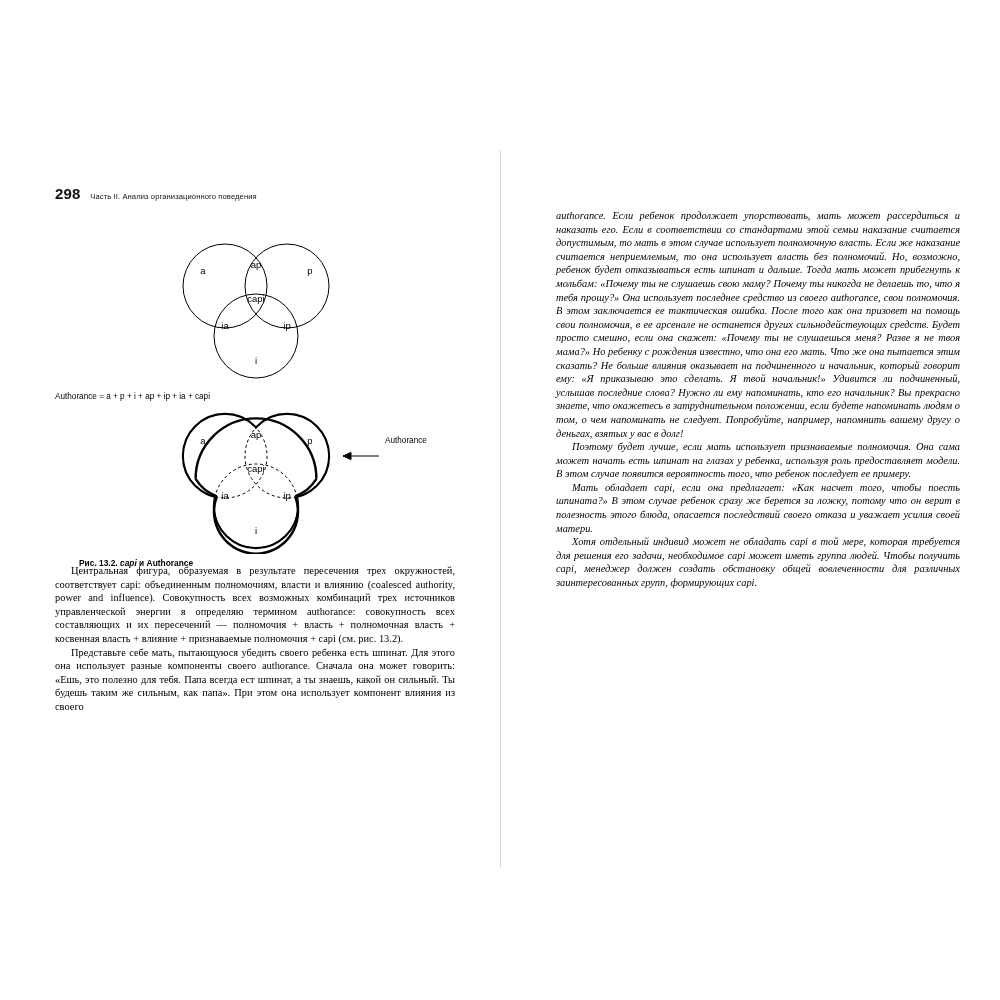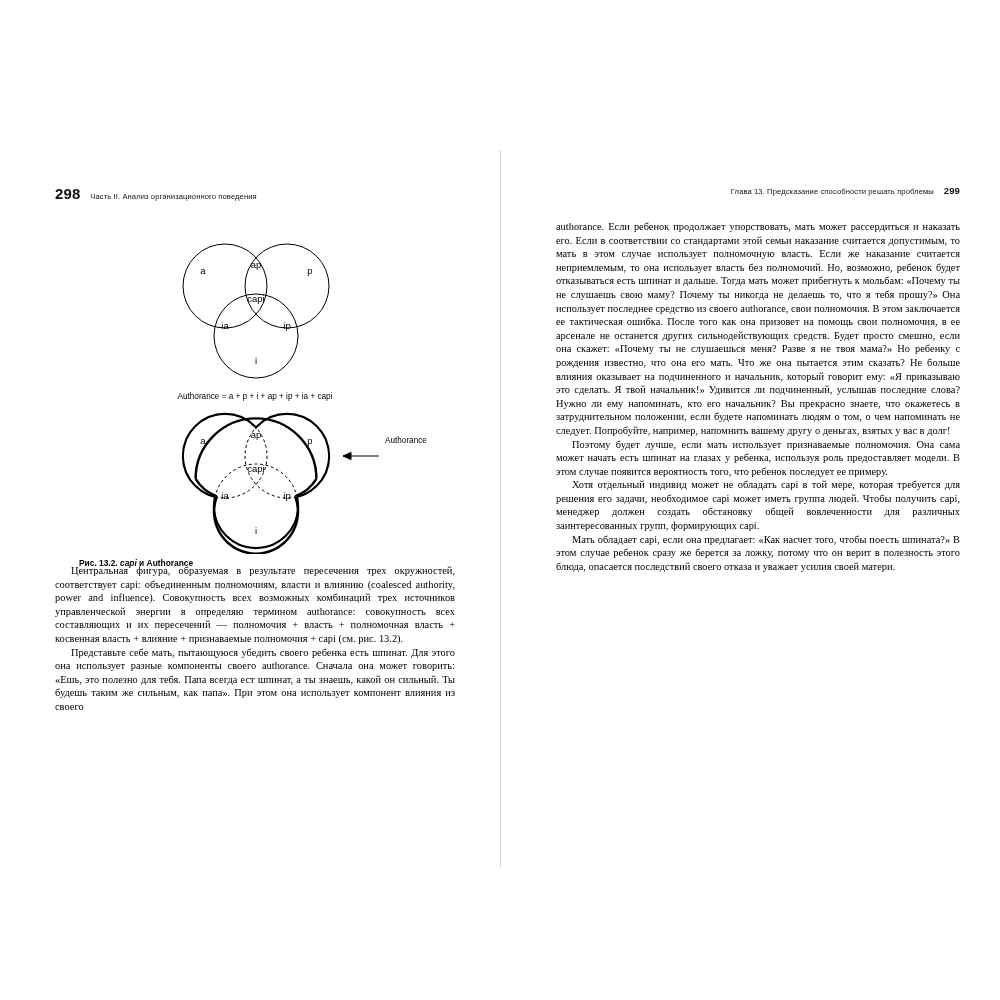--- a/index.html
+++ b/index.html
@@ -89,21 +89,21 @@
   }
   .fig-caption .cap-italic {
     font-style: italic;
     font-weight: bold;
   }
   .eq-line {
     position: absolute;
     left: 0;
     top: 168px;
     width: 400px;
-    text-align: center;
+    text-align: left;
     font-family: "Liberation Sans", sans-serif;
     font-size: 8.2px;
   }
   .callout {
     position: absolute;
     left: 330px;
     top: 212px;
     font-family: "Liberation Sans", sans-serif;
     font-size: 8.2px;
   }
@@ -118,21 +118,21 @@
   .body-text p {
     margin: 0;
     text-indent: 16px;
   }
   .body-text p.noindent {
     text-indent: 0;
   }
   .left-body {
   }
 
-  .right-body p { margin: 0; text-indent: 16px; }
+  .right-body p { margin: 0; text-indent: 16px; font-style: italic; }
   .right-body p.noindent { text-indent: 0; }
 
   svg { display: block; }
 </style>
 </head>
 <body>
 
 <div class="page">
 
   <div class="gutter"></div>
@@ -222,26 +222,22 @@
     </div>
 
     <div class="body-text left-body">
       <p>Центральная фигура, образуемая в результате пересечения трех окружностей, соответствует capi: объединенным полномочиям, власти и влиянию (coalesced authority, power and influence). Совокупность всех возможных комбинаций трех источников управленческой энергии я определяю термином authorance: совокупность всех составляющих и их пересечений — полномочия + власть + полномочная власть + косвенная власть + влияние + признаваемые полномочия + capi (см. рис. 13.2).</p>
       <p>Представьте себе мать, пытающуюся убедить своего ребенка есть шпинат. Для этого она использует разные компоненты своего authorance. Сначала она может говорить: «Ешь, это полезно для тебя. Папа всегда ест шпинат, а ты знаешь, какой он сильный. Ты будешь таким же сильным, как папа». При этом она использует компонент влияния из своего</p>
     </div>
   </div>
 
   <div class="right-page">
 
-    <div class="runhead right">
-      <span class="title">Глава 13. Предсказание способности решать проблемы</span>
-      <span class="folio">299</span>
-    </div>
 
     <div class="body-text right-body" style="margin-top:24px;">
       <p class="noindent">authorance. Если ребенок продолжает упорствовать, мать может рассердиться и наказать его. Если в соответствии со стандартами этой семьи наказание считается допустимым, то мать в этом случае использует полномочную власть. Если же наказание считается неприемлемым, то она использует власть без полномочий. Но, возможно, ребенок будет отказываться есть шпинат и дальше. Тогда мать может прибегнуть к мольбам: «Почему ты не слушаешь свою маму? Почему ты никогда не делаешь то, что я тебя прошу?» Она использует последнее средство из своего authorance, свои полномочия. В этом заключается ее тактическая ошибка. После того как она призовет на помощь свои полномочия, в ее арсенале не останется других сильнодействующих средств. Будет просто смешно, если она скажет: «Почему ты не слушаешься меня? Разве я не твоя мама?» Но ребенку с рождения известно, что она его мать. Что же она пытается этим сказать? Не больше влияния оказывает на подчиненного и начальник, который говорит ему: «Я приказываю это сделать. Я твой начальник!» Удивится ли подчиненный, услышав последние слова? Нужно ли ему напоминать, кто его начальник? Вы прекрасно знаете, что окажетесь в затруднительном положении, если будете напоминать людям о том, о чем напоминать не следует. Попробуйте, например, напомнить вашему другу о деньгах, взятых у вас в долг!</p>
       <p>Поэтому будет лучше, если мать использует признаваемые полномочия. Она сама может начать есть шпинат на глазах у ребенка, используя роль предоставляет модели. В этом случае появится вероятность того, что ребенок последует ее примеру.</p>
+      <p>Мать обладает capi, если она предлагает: «Как насчет того, чтобы поесть шпината?» В этом случае ребенок сразу же берется за ложку, потому что он верит в полезность этого блюда, опасается последствий своего отказа и уважает усилия своей матери.</p>
       <p>Хотя отдельный индивид может не обладать capi в той мере, которая требуется для решения его задачи, необходимое capi может иметь группа людей. Чтобы получить capi, менеджер должен создать обстановку общей вовлеченности для различных заинтересованных групп, формирующих capi.</p>
-      <p>Мать обладает capi, если она предлагает: «Как насчет того, чтобы поесть шпината?» В этом случае ребенок сразу же берется за ложку, потому что он верит в полезность этого блюда, опасается последствий своего отказа и уважает усилия своей матери.</p>
     </div>
   </div>
 
 </div>
 
 </body></html>

